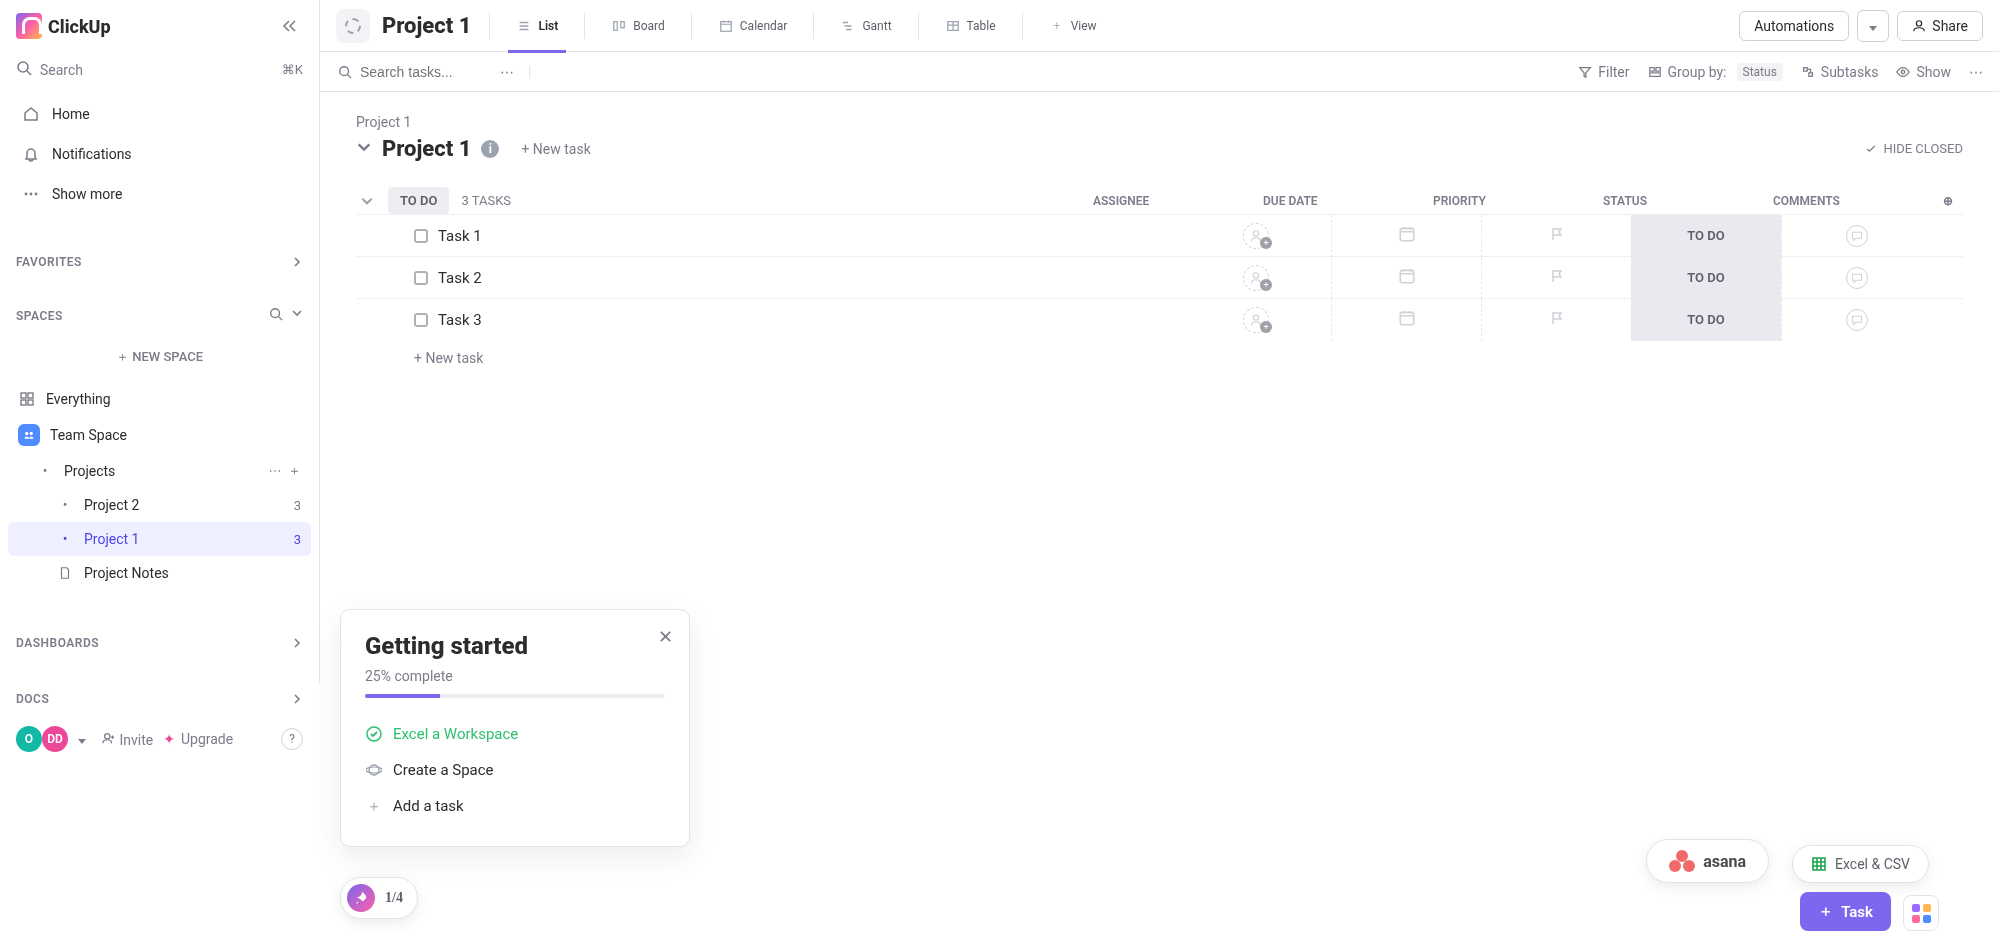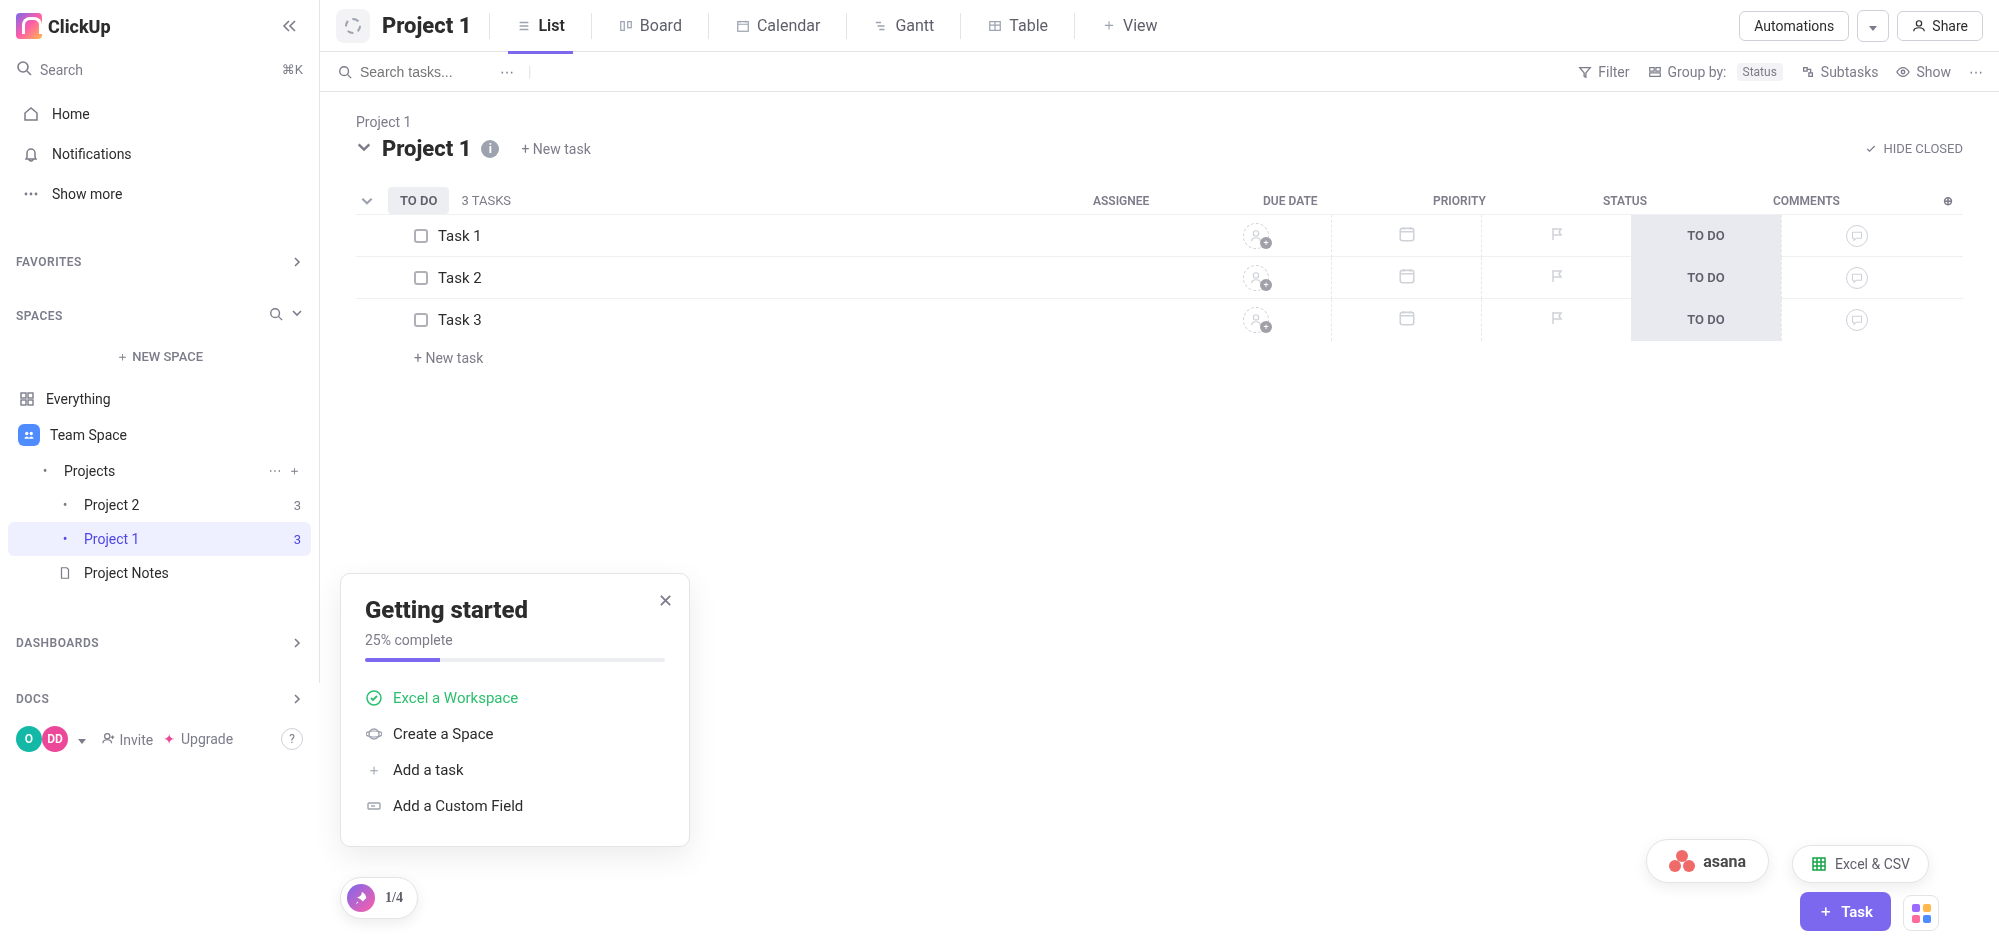--- a/index.html
+++ b/index.html
@@ -42,21 +42,21 @@
   .sb-foot .upgrade { display:flex; align-items:center; gap:6px; color:#7c7c8a; }
   .sb-foot .help { margin-left:auto; width:22px; height:22px; border:1px solid #d0d0d8; border-radius:50%; display:flex; align-items:center; justify-content:center; color:#7c7c8a; font-size:12px; }
   .spark { color:#ec4899; }
 
   
   .top { position:absolute; left:320px; top:0; right:0; height:52px; border-bottom:1px solid #e4e4e7; display:flex; align-items:center; padding:0 16px; gap:12px; }
   .title-chip { width:34px; height:34px; border-radius:8px; background:#f3f3f5; display:flex; align-items:center; justify-content:center; color:#7c7c8a; }
   .title-chip .dot-ring { width:16px; height:16px; border:2px dashed #9ca3af; border-radius:50%; }
   .title { font-size:22px; font-weight:800; }
   .vsep { width:1px; height:26px; background:#e4e4e7; margin:0 6px; }
-  .tab { display:flex; align-items:center; gap:6px; padding:6px 8px; color:#5f5f6b; font-size:16px; position:relative; }
+  .tab { display:flex; align-items:center; gap:6px; padding:6px 8px; color:#5f5f6b; font-size:12px; position:relative; }
   .tab.active { color:#2c2c2c; font-weight:600; }
   .tab.active::after { content:""; position:absolute; left:0; right:0; bottom:-13px; height:3px; background:#7b68ee; }
   .tab .ic { width:16px; height:16px; display:flex; align-items:center; justify-content:center; color:#9ca3af; }
   .top-right { margin-left:auto; display:flex; align-items:center; gap:8px; }
   .btn-outline { border:1px solid #d0d0d8; border-radius:6px; padding:6px 14px; background:#fff; color:#2c2c2c; font-size:14px; display:flex; align-items:center; gap:6px; }
   .btn-ic { border:1px solid #d0d0d8; border-radius:6px; width:32px; height:32px; display:flex; align-items:center; justify-content:center; color:#7c7c8a; }
 
   
   .toolbar { position:absolute; left:320px; top:52px; right:0; height:40px; border-bottom:1px solid #e4e4e7; display:flex; align-items:center; padding:0 16px; gap:14px; color:#7c7c8a; font-size:14px; }
   .toolbar .sic { width:18px; height:18px; display:flex; align-items:center; justify-content:center; }
@@ -615,29 +615,20 @@
           <circle cx="8" cy="8" r="5" fill="none" stroke="currentColor" stroke-width="1.4"></circle>
           <ellipse cx="8" cy="8" rx="8" ry="3" fill="none" stroke="currentColor" stroke-width="1.2"></ellipse>
         </svg>
       </span>
       <span>Create a Space</span>
     </div>
   <div class="gs-item">
       <span class="gs-ic">＋</span>
       <span>Add a task</span>
     </div>
-  <div class="gs-item">
-      <span class="gs-ic">
-        <svg width="16" height="16" viewBox="0 0 16 16">
-          <rect x="2" y="5" width="12" height="6" fill="none" stroke="currentColor" stroke-width="1.4" rx="1"></rect>
-          <path stroke="currentColor" stroke-width="1.4" d="M5 8h4"></path>
-        </svg>
-      </span>
-      <span>Add a Custom Field</span>
-    </div>
 </div>
 
 <div class="onb-pill">
   <div class="onb-ic">
       <svg width="14" height="14" viewBox="0 0 16 16">
         <path fill="#fff" d="M9 1c3 1 5 4 5 7l-4 4-3-3L3 7c3 0 6-2 6-6zM4 12l-2 3 3-2z"></path>
       </svg>
     </div>
   <span class="onb-frac">1/4</span>
 </div>

